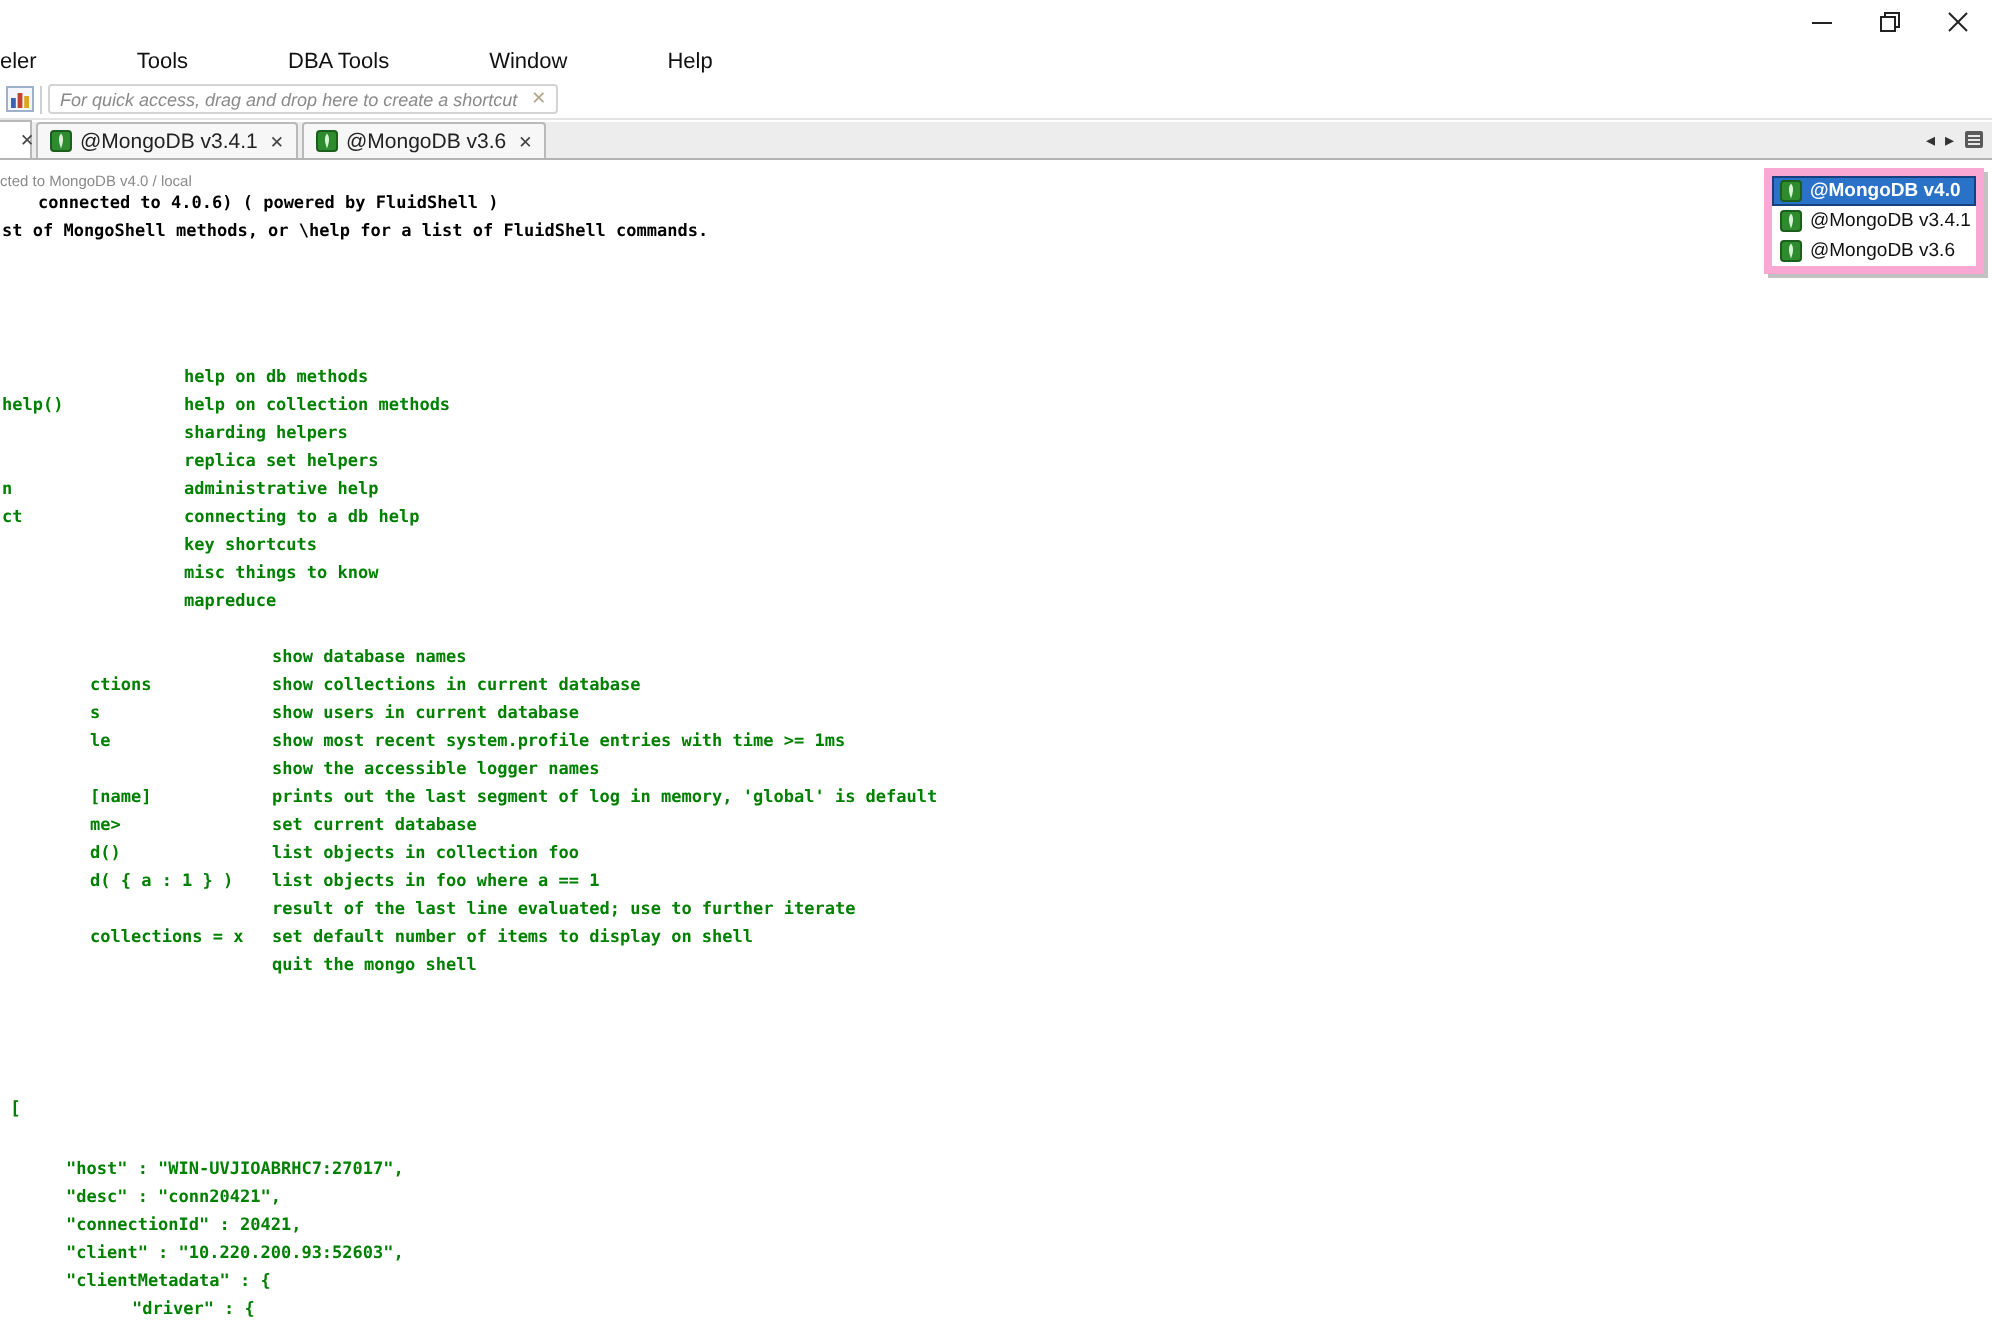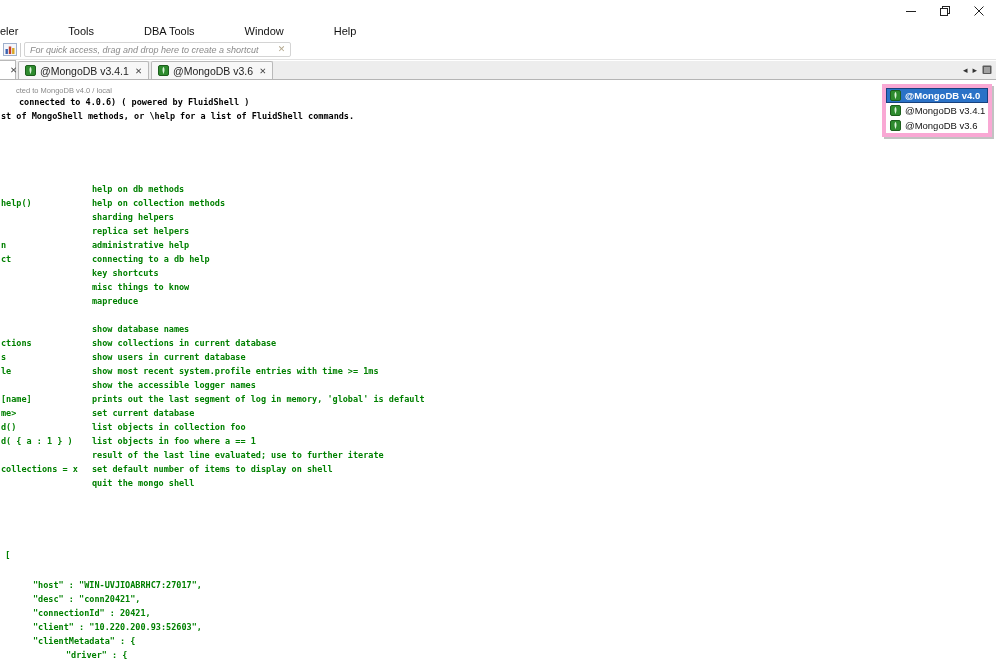--- a/index.html
+++ b/index.html
@@ -20,49 +20,49 @@
   .menu-item { padding:2px 9px 2px 0; margin-right:1px; white-space:nowrap; }
   .menu-item:first-child { padding-left:0; }
   .menu-item + .menu-item { padding-left:6px;margin-left:34px; }
 
   
   .toolbar { position:absolute; top:40px; left:0; right:0; height:20px; background:#fff;
     display:flex; align-items:center; border-bottom:1px solid #e3e3e3; }
   .tool-icon { width:14px; height:13px; margin:0 3px 0 3px; }
   .tool-sep { width:1px; height:14px; background:#d0d0d0; margin-right:3px; }
   .shortcut-box { display:flex; align-items:center; border:1px solid #d4d4d4; border-radius:2px;
-    height:15px; padding:0 5px;gap:12px; }
+    height:15px; padding:0 5px; }
   .shortcut-text { font-style:italic; font-size:9px; color:#8a8a8a; white-space:nowrap; }
   .shortcut-close { margin-left:7px; color:#b3a88e; font-size:9px; line-height:9px; }
 
   
   .tabstrip { position:absolute; top:61px; left:0; right:0; height:19px; background:#ededed;
     border-bottom:1px solid #b4b4b4; display:flex; align-items:flex-end; }
   .tab { height:18px; display:flex; align-items:center; background:#f7f7f7;
     border:1px solid #b9b9b9; border-bottom:none; border-radius:2px 2px 0 0;
     margin-right:2px; padding:0 6px; font-size:10.5px; color:#222; white-space:nowrap; }
   .tab.active { background:#fff; height:19px; }
   .tab.stub { width:16px; padding:0 4px; border-left:none; border-radius:0; }
   .tab .mdb-icon { margin-right:4px; }
   .tab-close { margin-left:6px; font-size:8.5px; color:#444; line-height:8px; }
   .tabnav { position:absolute; right:4px; top:3px; display:flex; align-items:center; gap:5px; }
   .tabnav .navglyph { font-size:9px; color:#333; line-height:10px; }
 
   
   .shell { position:absolute; top:80px; left:0; right:0; bottom:0; background:#fff; overflow:hidden; }
   .mono { font-family:"DejaVu Sans Mono", monospace; font-weight:bold; }
-  .connline { position:absolute; top:6px; left:16px; font-size:7.5px; color:#8a8a8a; white-space:nowrap;text-align:center; }
+  .connline { position:absolute; top:6px; left:0; font-size:7.5px; color:#8a8a8a; white-space:nowrap;text-align:center; }
   .banner1 { position:absolute; top:17px; left:19px; font-size:8.5px; color:#000; white-space:nowrap;text-align:center; }
   .banner2 { position:absolute; top:31px; left:1px; font-size:8.5px; color:#000; white-space:nowrap; }
   .helpblock { position:absolute; left:0; right:0;margin-top:25px; }
   .help-row { position:relative; height:14px; }
   .frag { position:absolute; left:1px; top:2px; font-size:8.5px; color:#008000; white-space:pre; }
   .desc { position:absolute; left:92px; top:2px; font-size:8.5px; color:#008000; white-space:pre; }
   #help1 { top:77px; }
-  #help2 { top:217px; }
+  #help2 { top:217px;padding-left:44px; }
   .array-open { position:absolute; top:470px; left:5px; font-size:9px; color:#008000; }
   #json-block { position:absolute; top:498px; left:0; right:0; }
   .json-row { position:relative; height:14px; }
   .json-text { position:absolute; top:2px; font-size:8.5px; color:#008000; white-space:pre; }
   .partial-row { position:absolute; top:586px; left:0; right:0; height:14px; }
 
   
   .dropdown { position:absolute; top:84px; left:882px; width:110px; background:#fff;
     border:4px solid #f9a8d4; box-shadow:2px 2px 0 rgba(120,120,120,0.45); z-index:10; }
   .dd-item { height:15px; display:flex; align-items:center; padding:0 3px; font-size:9.5px;

